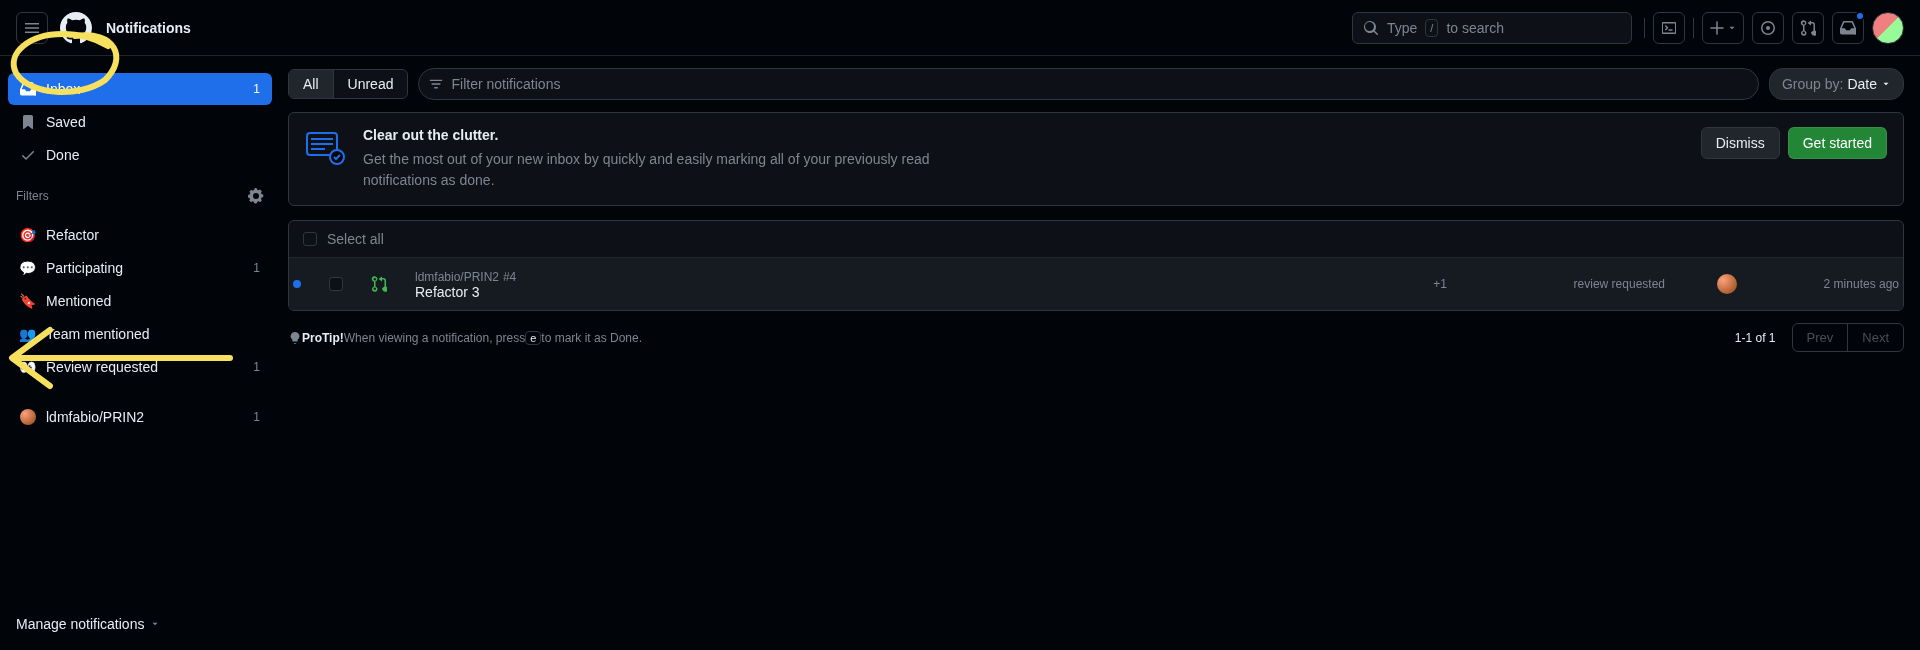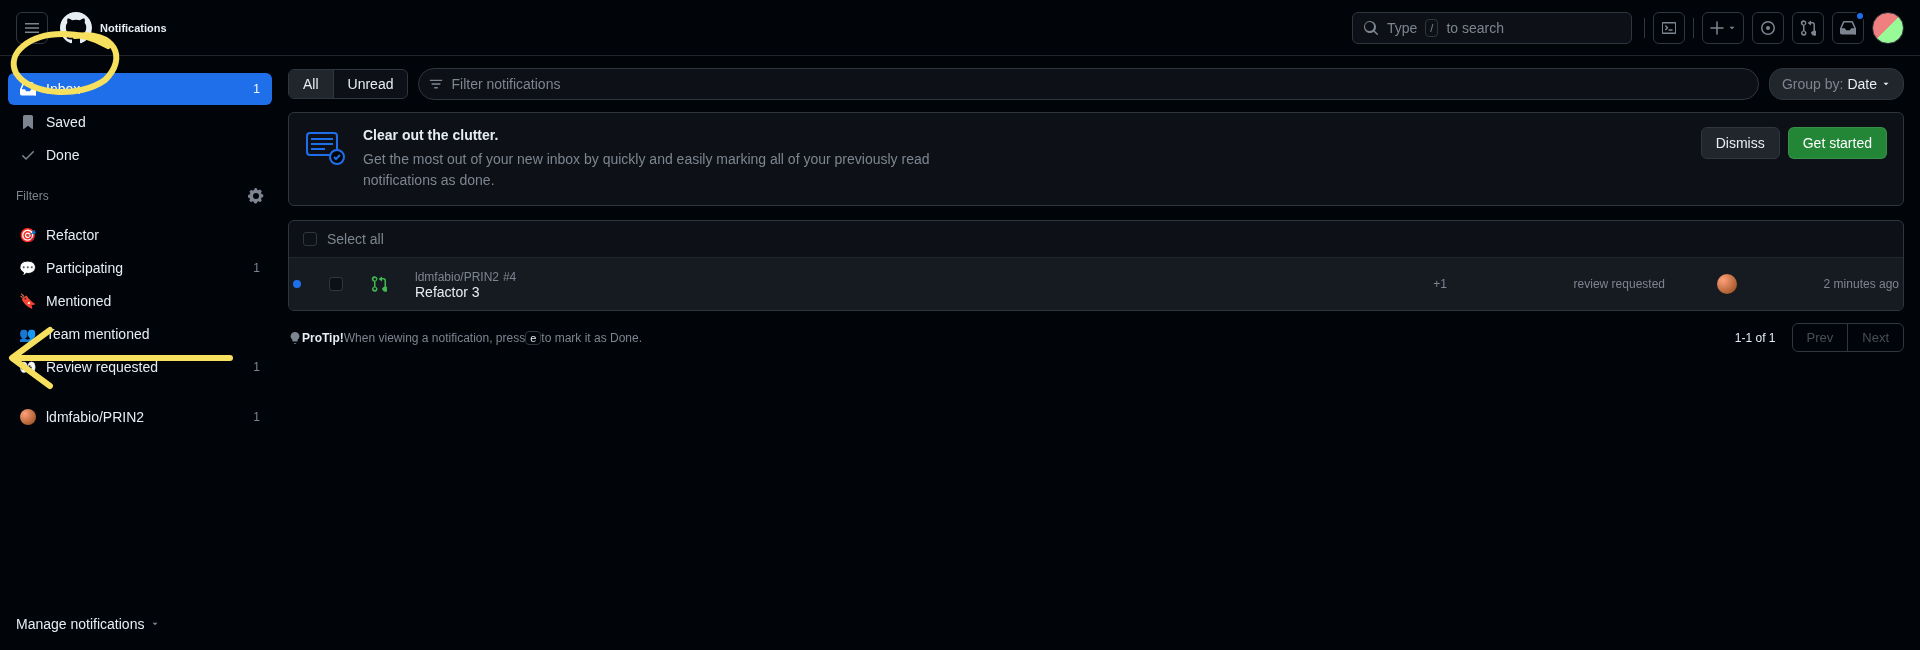--- a/index.html
+++ b/index.html
@@ -25,21 +25,21 @@
   }
   .hamburger-btn {
     width: 32px; height: 32px;
     border: 1px solid #30363d;
     border-radius: 6px;
     display: flex; align-items: center; justify-content: center;
     cursor: pointer;
     background: transparent;
   }
   .logo { margin: 0 8px 0 12px; display:flex; align-items:center; }
-  .page-title { font-weight: 600; color: #e6edf3; font-size: 11px; }
+  .page-title { font-weight: 600; color: #e6edf3; font-size: 14px; margin-left:6px;}
   .header-spacer { flex: 1; }
   .search-box {
     display: flex;
     align-items:center;
     width: 280px;
     height: 32px;
     border: 1px solid #30363d;
     border-radius: 6px;
     padding: 9px 10px;
     color: #7d8590;

